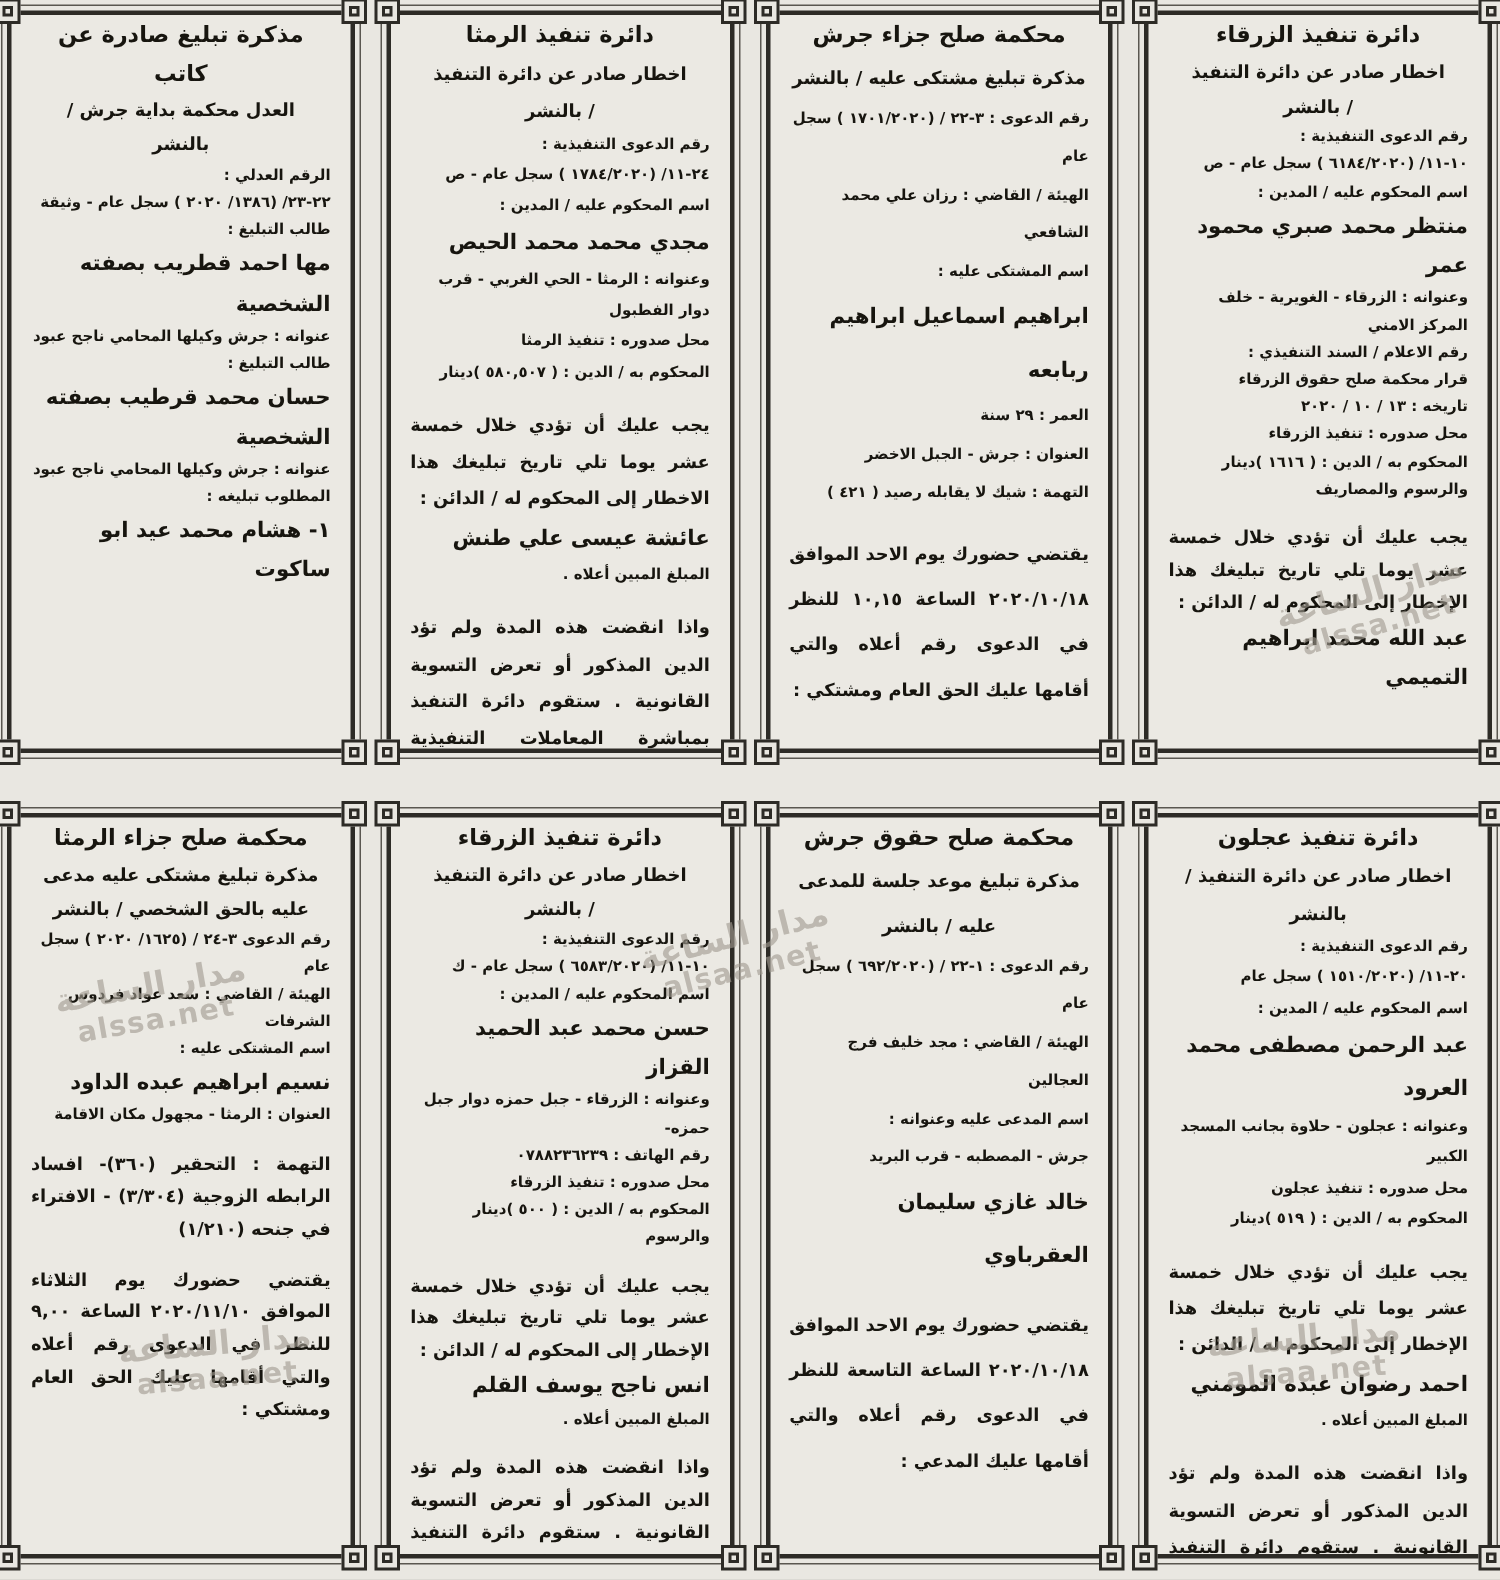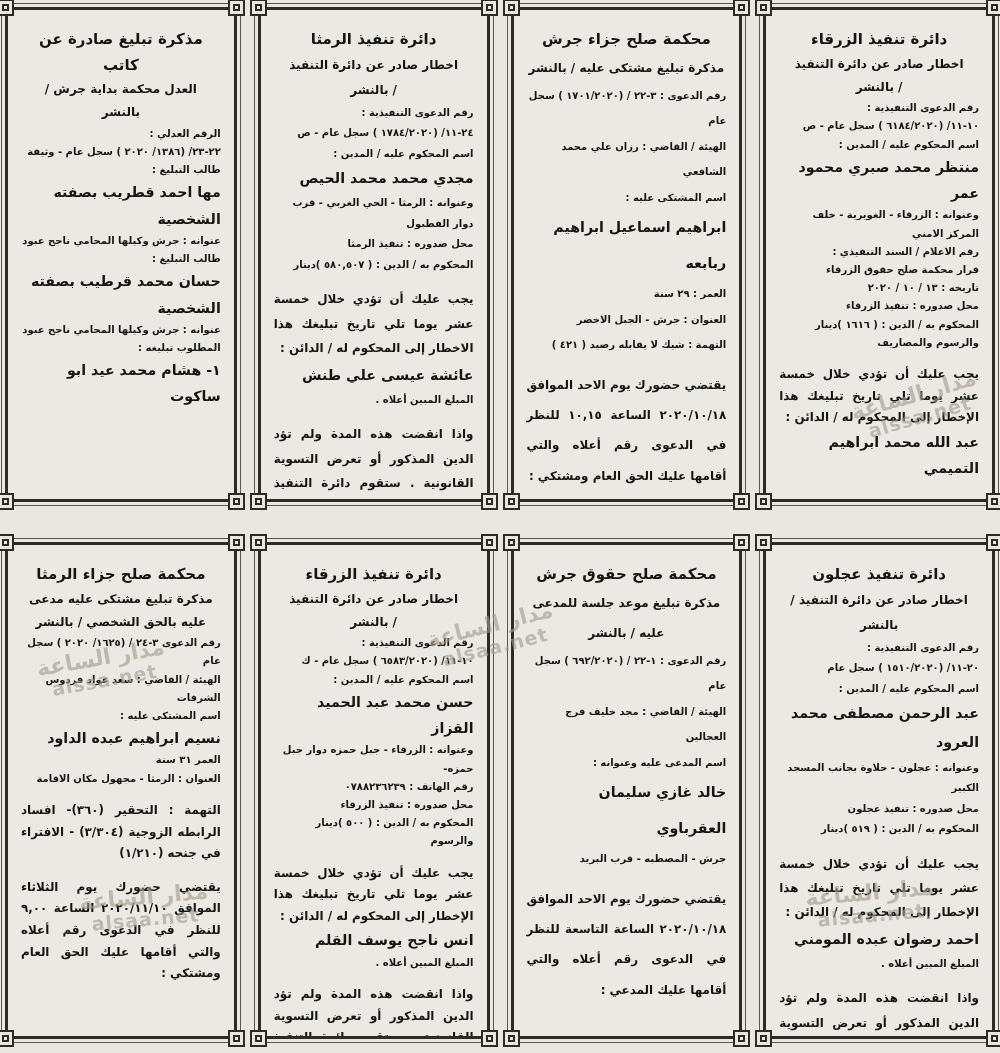--- a/index.html
+++ b/index.html
@@ -34,21 +34,21 @@
   .corner::after{
     content:"";position:absolute;inset:3px;
     border:2px solid #2d2b26;
   }
   .c-tl{top:-11px;left:-11px}
   .c-tr{top:-11px;right:-11px}
   .c-bl{bottom:-11px;left:-11px}
   .c-br{bottom:-11px;right:-11px}
   .notice-inner{
     position:relative;height:100%;box-sizing:border-box;
-    padding:16px 13px 6px 13px;
+    padding:0 13px 6px 13px;
     display:flex;flex-direction:column;
     overflow:hidden;
   }
   .n-title{
     text-align:center;font-weight:bold;font-size:15px;line-height:1.7;
     margin-top:1px;
   }
   .ln{white-space:normal;}
   .ln.head{text-align:center;font-weight:bold;font-size:12px;line-height:var(--lh-head,1.95);}
   .ln.label{text-align:right;font-weight:600;font-size:10px;line-height:var(--lh-label,1.82);}
@@ -179,22 +179,22 @@
     <span class="corner c-tr"></span>
     <span class="corner c-bl"></span>
     <span class="corner c-br"></span>
     <div class="notice-inner">
       <div class="n-title">محكمة صلح حقوق جرش</div>
     <div class="ln head">مذكرة تبليغ موعد جلسة للمدعى</div>
           <div class="ln head">عليه / بالنشر</div>
           <div class="ln label">رقم الدعوى : ١-٢٢ / (٦٩٢/٢٠٢٠ ) سجل عام</div>
           <div class="ln label">الهيئة / القاضي : مجد خليف فرج العجالين</div>
           <div class="ln label">اسم المدعى عليه وعنوانه :</div>
+          <div class="ln label">جرش - المصطبه - قرب البريد</div>
           <div class="ln name">خالد غازي سليمان العقرباوي</div>
-          <div class="ln label">جرش - المصطبه - قرب البريد</div>
           <div class="ln para">يقتضي حضورك يوم الاحد الموافق ٢٠٢٠/١٠/١٨ الساعة التاسعة للنظر في الدعوى رقم أعلاه والتي أقامها عليك المدعي :</div>
         </div>
   </div>
       <div class="notice">
     <span class="corner c-tl"></span>
     <span class="corner c-tr"></span>
     <span class="corner c-bl"></span>
     <span class="corner c-br"></span>
     <div class="notice-inner">
       <div class="n-title">دائرة تنفيذ الزرقاء</div>
@@ -220,21 +220,20 @@
     <span class="corner c-bl"></span>
     <span class="corner c-br"></span>
     <div class="notice-inner">
       <div class="n-title">محكمة صلح جزاء الرمثا</div>
     <div class="ln head">مذكرة تبليغ مشتكى عليه مدعى</div>
           <div class="ln head">عليه بالحق الشخصي / بالنشر</div>
           <div class="ln label">رقم الدعوى ٣-٢٤ / (١٦٢٥/ ٢٠٢٠ ) سجل عام</div>
           <div class="ln label">الهيئة / القاضي : سعد عواد فردوس الشرفات</div>
           <div class="ln label">اسم المشتكى عليه :</div>
           <div class="ln name">نسيم ابراهيم عبده الداود</div>
-          <div class="ln label">العمر ٣١ سنة</div>
           <div class="ln label">العنوان : الرمثا - مجهول مكان الاقامة</div>
           <div class="ln para">التهمة : التحقير (٣٦٠)- افساد الرابطه الزوجية (٣/٣٠٤) - الافتراء في جنحه (١/٢١٠)</div>
           <div class="ln para">يقتضي حضورك يوم الثلاثاء الموافق ٢٠٢٠/١١/١٠ الساعة ٩,٠٠ للنظر في الدعوى رقم أعلاه والتي أقامها عليك الحق العام ومشتكي :</div>
         </div>
   </div>
     </div>
 <div class="wm" style="left: 852px; top: 382px; transform: rotate(-16deg);">
       <span class="t1">مدار الساعة</span>
       <span class="t2">alssa.net</span>
     </div>

